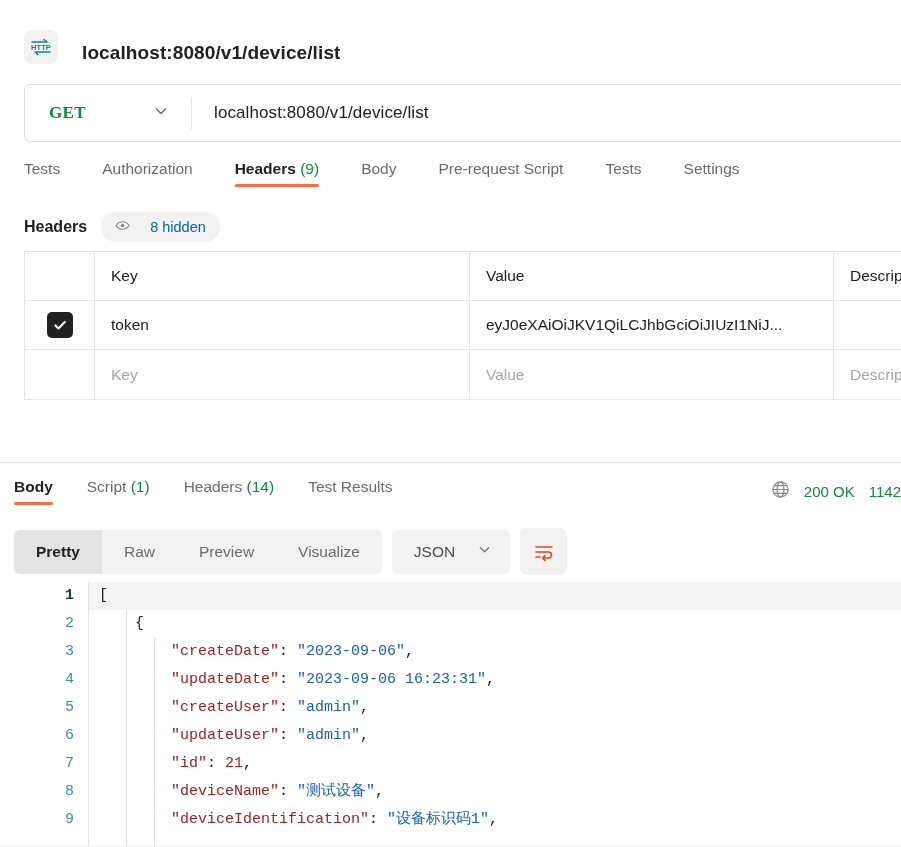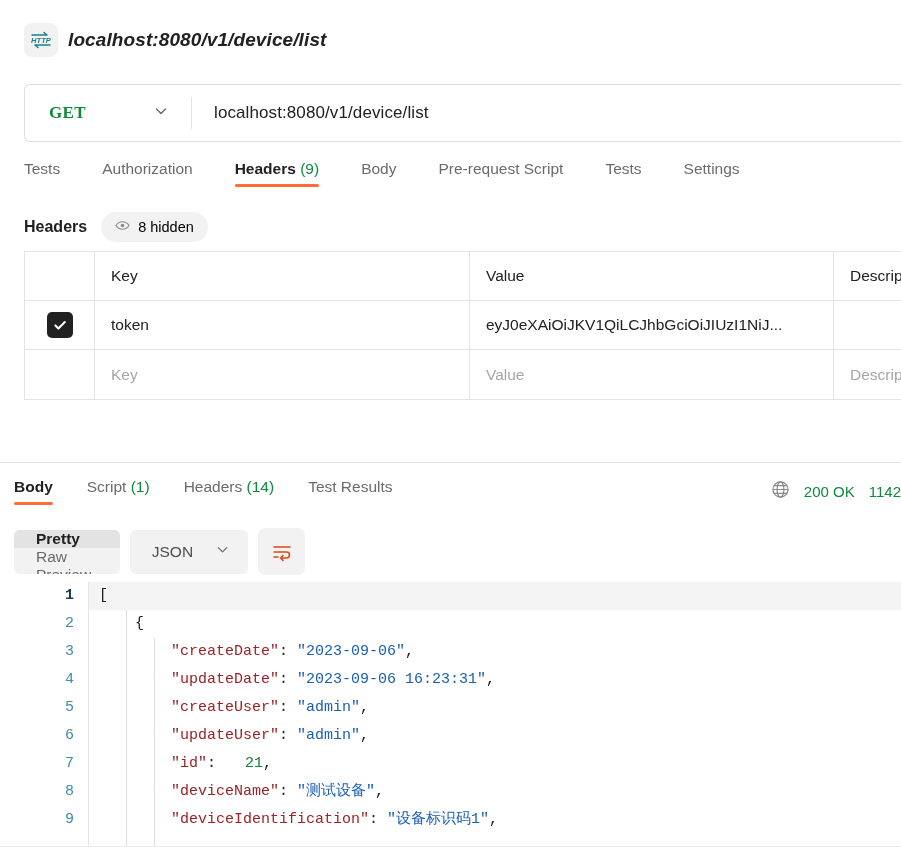--- a/index.html
+++ b/index.html
@@ -7,22 +7,22 @@
     margin: 0; padding: 0;
     width: 901px; height: 847px;
     background: #ffffff;
     font-family: "Liberation Sans", sans-serif;
     overflow: hidden;
   }
   .app { position: relative; width: 901px; height: 847px; background:#fff; }
 
   
   .title-bar {
-    display: flex; align-items: center; gap: 10px;
-    padding: 16px 0 0 24px; height: 64px; font-style: italic;
+    display: flex; align-items: flex-end; gap: 24px;
+    padding: 16px 0 0 24px; height: 64px;
   }
   .http-icon {
     width: 34px; height: 34px; border-radius: 8px;
     background: #f2f2f2; display:flex; align-items:center; justify-content:center;
     flex: 0 0 auto;
   }
   .req-title {
     font-size: 19px; font-weight: 700; color: #212121; letter-spacing: .1px;
     white-space: nowrap;
   }
@@ -63,23 +63,23 @@
   }
   .cnt { color:#0f8a3c; font-weight:400; }
 
   
   .hdr-sub {
     position:absolute; left:24px; top:212px;
     display:flex; align-items:center; gap:14px;
   }
   .hdr-sub-title { font-size:16px; font-weight:700; color:#212121; }
   .hidden-pill {
-    display:flex; align-items:center; gap:8px;
+    display:flex; align-items:center; gap:20px;
     background:#f2f2f2; border-radius:16px; padding:6px 14px;
-    font-size:14.5px; color:#000000; cursor:pointer;
+    font-size:14.5px; color:#0369a1; cursor:pointer;
   }
 
   
   .tbl {
     position:absolute; left:24px; top:251px; width:900px;
     border:1px solid #e4e4e4; border-right:none; border-collapse:separate;
     background:#fff;
   }
   .trow { display:flex; height:49px; border-bottom:1px solid #e4e4e4; }
   .trow:last-child { border-bottom:none; }
@@ -106,21 +106,21 @@
   }
   .res-tabs .rtab { margin-right: 34px; font-size:15.5px; }
   .res-meta {
     position:absolute; right:0; top:2px; display:flex; align-items:center; gap:14px;
     font-size:15px; color:#0f8a3c; white-space:nowrap;justify-content:flex-end;
   }
   .globe { color:#8a8a8a; }
 
   
   .body-tools { position:absolute; left:14px; top:528px; display:flex; align-items:center; gap:10px; }
-  .seg { display:flex; background:#f2f2f2; border-radius:6px; overflow:hidden; height:44px;flex-direction:column; }
+  .seg { display:flex; background:#f2f2f2; border-radius:6px; overflow:hidden; height:44px; }
   .seg-btn {
     display:flex; align-items:center; padding: 0 22px; font-size:15.5px; color:#6b6b6b; cursor:pointer;
   }
   .seg-btn.active { background:#e3e3e3; color:#212121; font-weight:600; }
   .fmt-select {
     display:flex; align-items:center; gap:22px; background:#f2f2f2; border-radius:6px;
     height:44px; padding: 0 18px 0 22px; font-size:15.5px; color:#4d4d4d; cursor:pointer;
   }
   .wrap-btn {
     width:47px; height:47px; background:#f2f2f2; border-radius:7px;
@@ -139,21 +139,21 @@
   }
   .gutter .ln { height:28px; line-height:28px; }
   .gutter .ln.active { color:#1b3d52; font-weight:700; }
   .code-body { flex:1; position:relative; border-left:1px solid #e4e4e4; }
   .code-line { height:28px; line-height:28px; white-space:pre; padding-left:10px; }
   .code-line.active { background:#f4f4f4; }
   .guide1 { position:absolute; left:37px; top:28px; bottom:0; width:1px; background:#dcdcdc; }
   .guide2 { position:absolute; left:65px; top:56px; bottom:0; width:1px; background:#dcdcdc; }
   .k { color:#9b2226; }
   .s { color:#1a5fb4; }
-  .n { color:#15803d;margin-left:20px; }
+  .n { color:#b91c1c; }
   .p { color:#212121; }
   .code-bottom { position:absolute; left:0; bottom:0; width:901px; height:1px; background:#ededed; }
 </style>
 </head>
 <body>
 
 <div class="app">
 
   <div class="title-bar">
     <span class="http-icon">

